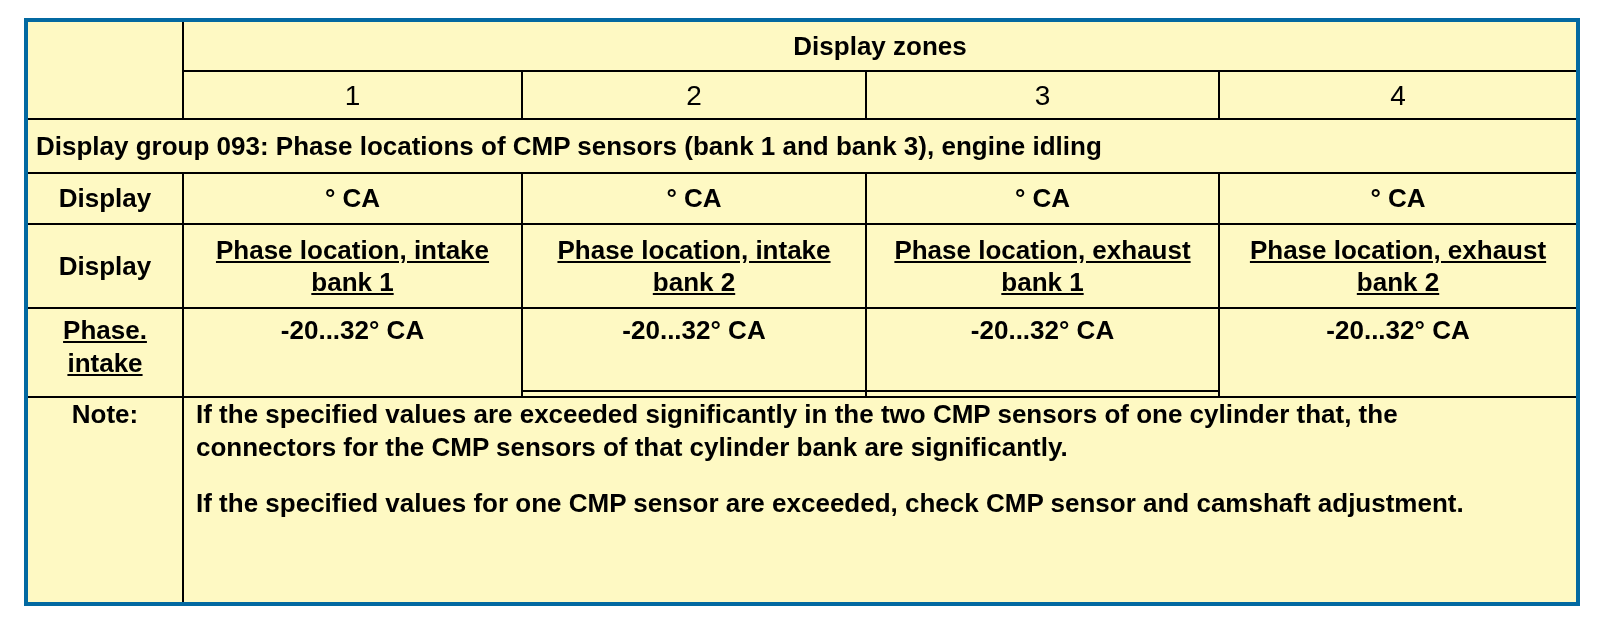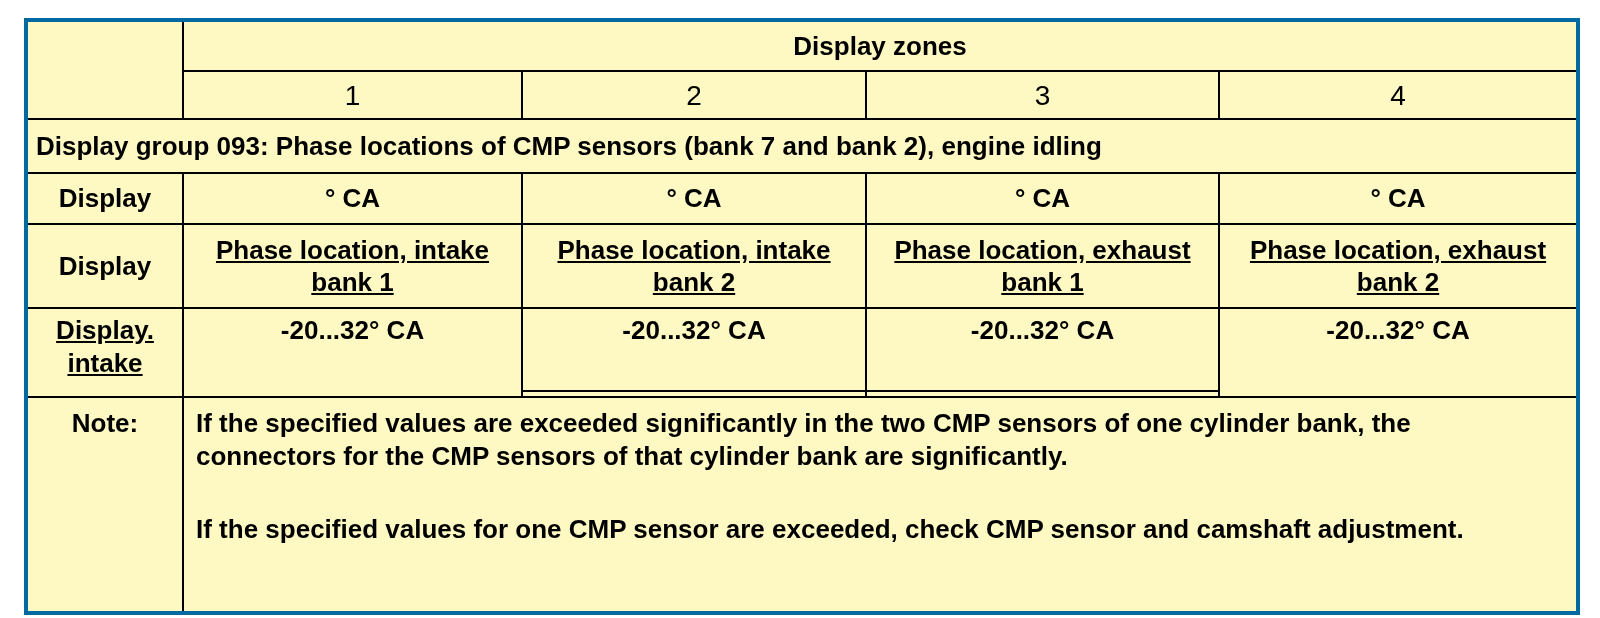--- a/index.html
+++ b/index.html
@@ -59,29 +59,28 @@
     content: "";
     position: absolute;
     left: -2px;
     right: -2px;
     bottom: 4px;
     height: 2px;
     background: #000000;
   }
   tr.r-note td {
     vertical-align: top;
-    padding-top: 9px;
   }
   td.note-text-cell {
     text-align: left;
     padding-left: 12px;
     padding-right: 4px;
   }
   .note-line { white-space: nowrap; }
-  .note-para + .note-para { margin-top: 41px; }
+  .note-para + .note-para { margin-top: 24px; }
   .two-line div { white-space: nowrap; text-decoration: underline; }
 </style>
 </head>
 <body>
 
 <table class="doc-table">
   <colgroup>
     <col style="width:157px">
     <col style="width:339px">
     <col style="width:344px">
@@ -93,21 +92,21 @@
       <td rowspan="2"></td>
       <td colspan="4">Display zones</td>
     </tr>
     <tr class="r-numbers">
       <td class="zone-number">1</td>
       <td class="zone-number">2</td>
       <td class="zone-number">3</td>
       <td class="zone-number">4</td>
     </tr>
     <tr class="r-group">
-      <td colspan="5" class="group-cell">Display group 093: Phase locations of CMP sensors (bank 7 and bank 2), engine idling</td>
+      <td colspan="5" class="group-cell">Display group 093: Phase locations of CMP sensors (bank 1 and bank 3), engine idling</td>
     </tr>
     <tr class="r-unit">
       <td>Display</td>
       <td>° CA</td>
       <td>° CA</td>
       <td>° CA</td>
       <td>° CA</td>
     </tr>
     <tr class="r-desc">
       <td>Display</td>
@@ -132,34 +131,34 @@
       <td>
         <div class="two-line">
           <div>Phase location, exhaust</div>
           <div>bank 2</div>
         </div>
       </td>
     </tr>
     <tr class="r-spec">
       <td>
         <div class="two-line">
-          <div>Display.</div>
+          <div>Phase.</div>
           <div>intake</div>
         </div>
       </td>
       <td>-20...32° CA</td>
       <td class="dbl-bottom">-20...32° CA</td>
       <td class="dbl-bottom">-20...32° CA</td>
       <td>-20...32° CA</td>
     </tr>
     <tr class="r-note">
       <td>Note:</td>
       <td colspan="4" class="note-text-cell">
         <div class="note-para">
-          <div class="note-line">If the specified values are exceeded significantly in the two CMP sensors of one cylinder bank, the</div>
+          <div class="note-line">If the specified values are exceeded significantly in the two CMP sensors of one cylinder that, the</div>
           <div class="note-line">connectors for the CMP sensors of that cylinder bank are significantly.</div>
         </div>
         <div class="note-para">
           <div class="note-line">If the specified values for one CMP sensor are exceeded, check CMP sensor and camshaft adjustment.</div>
         </div>
       </td>
     </tr>
   </tbody>
 </table>
 

